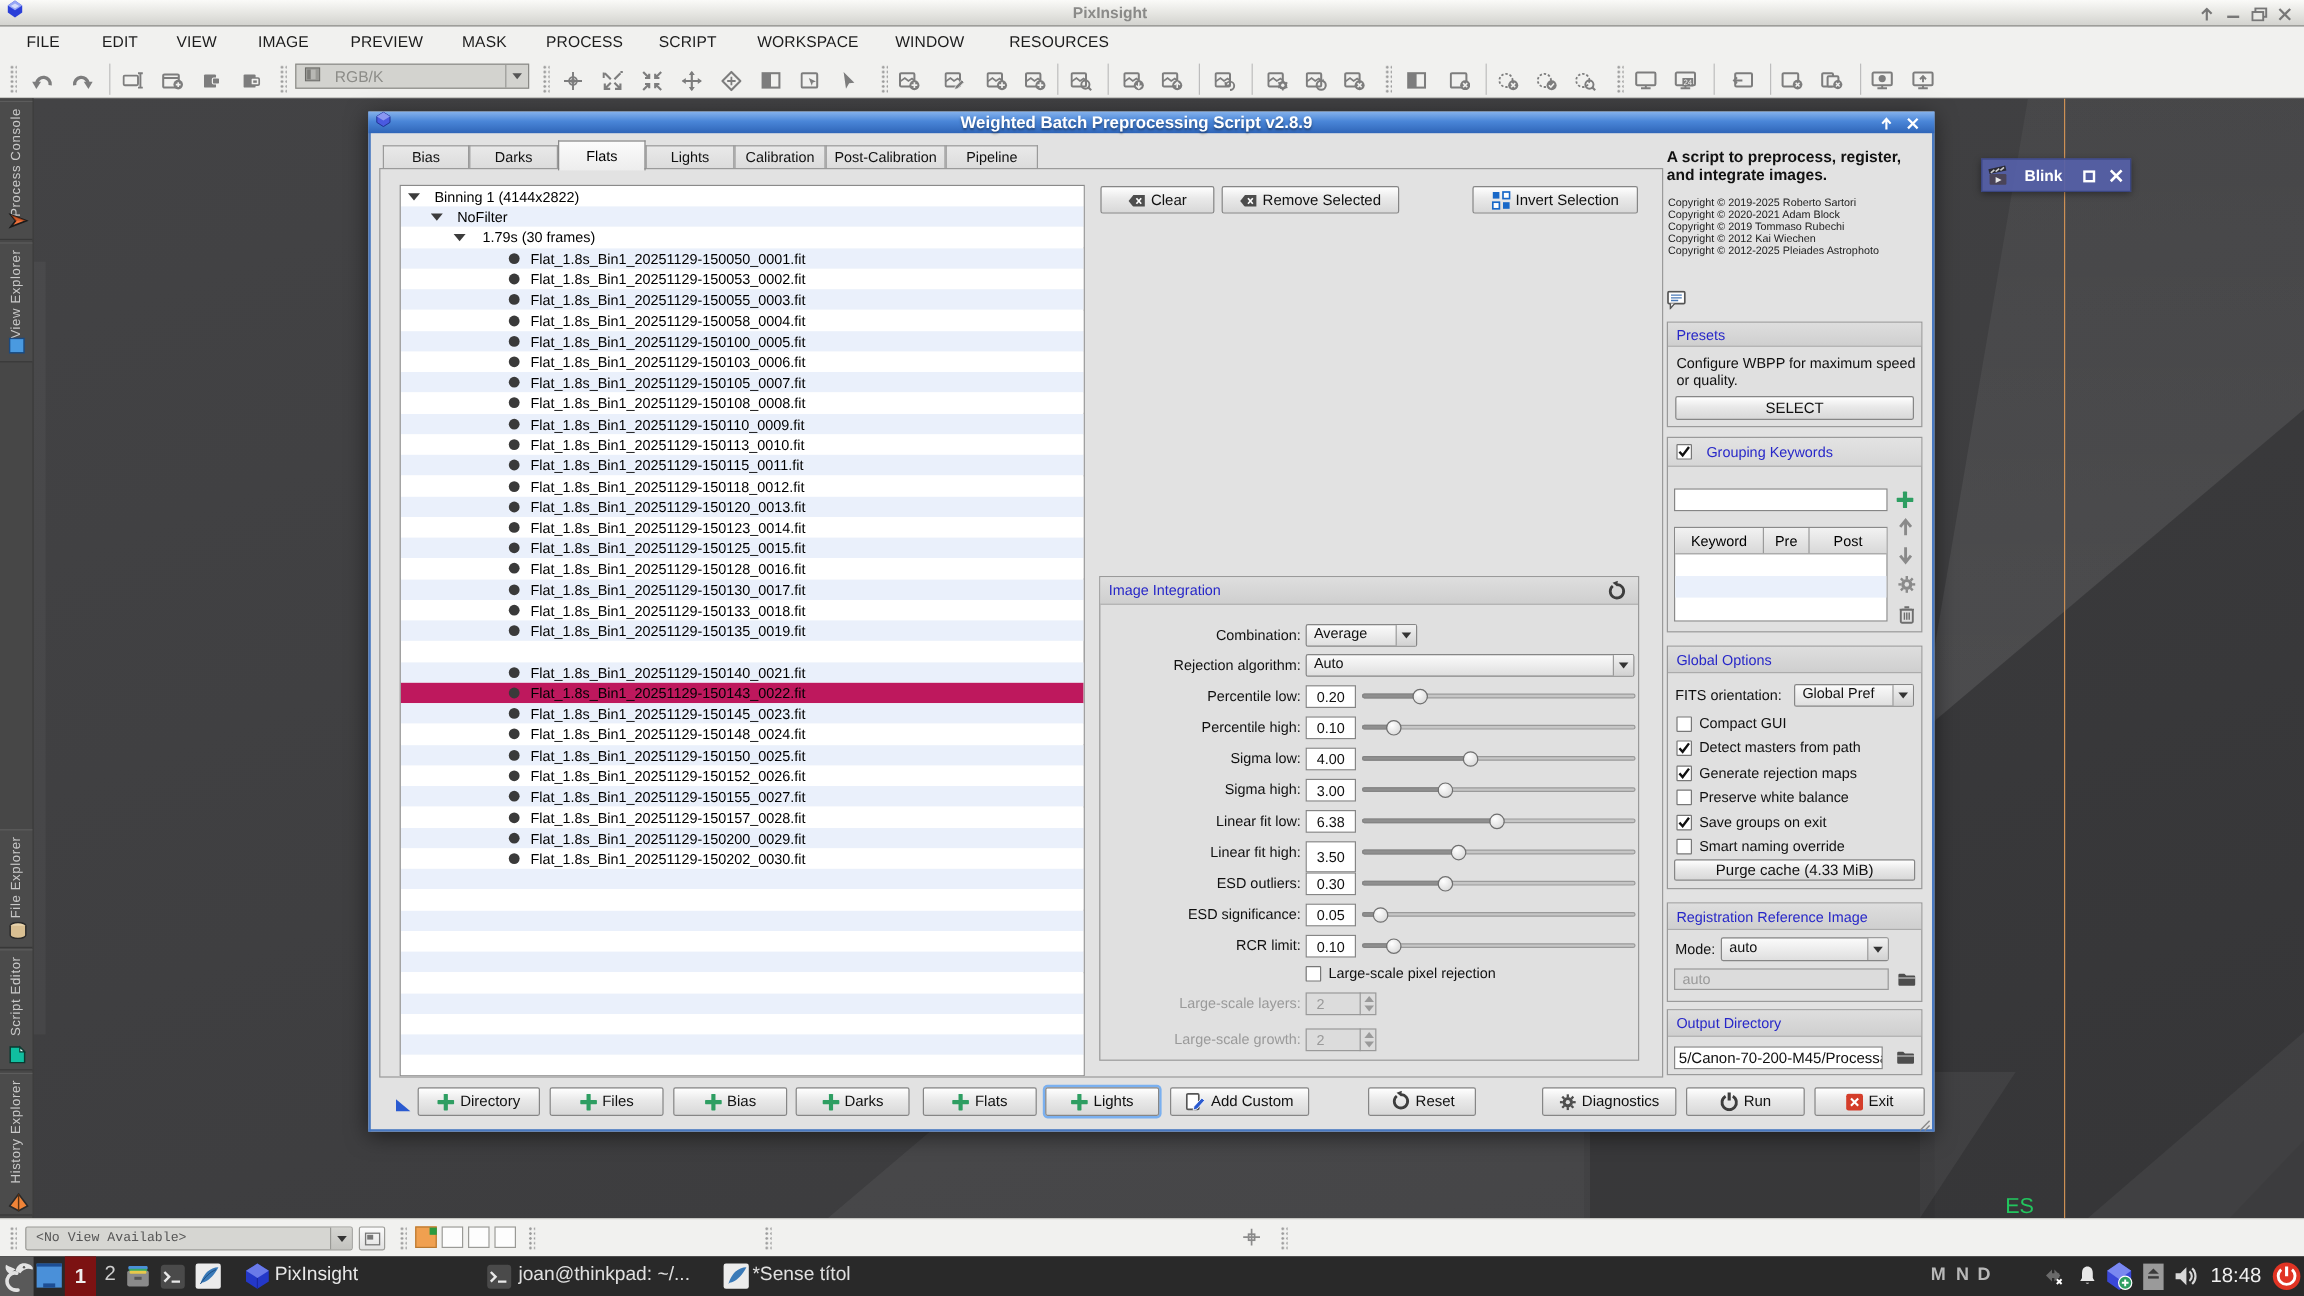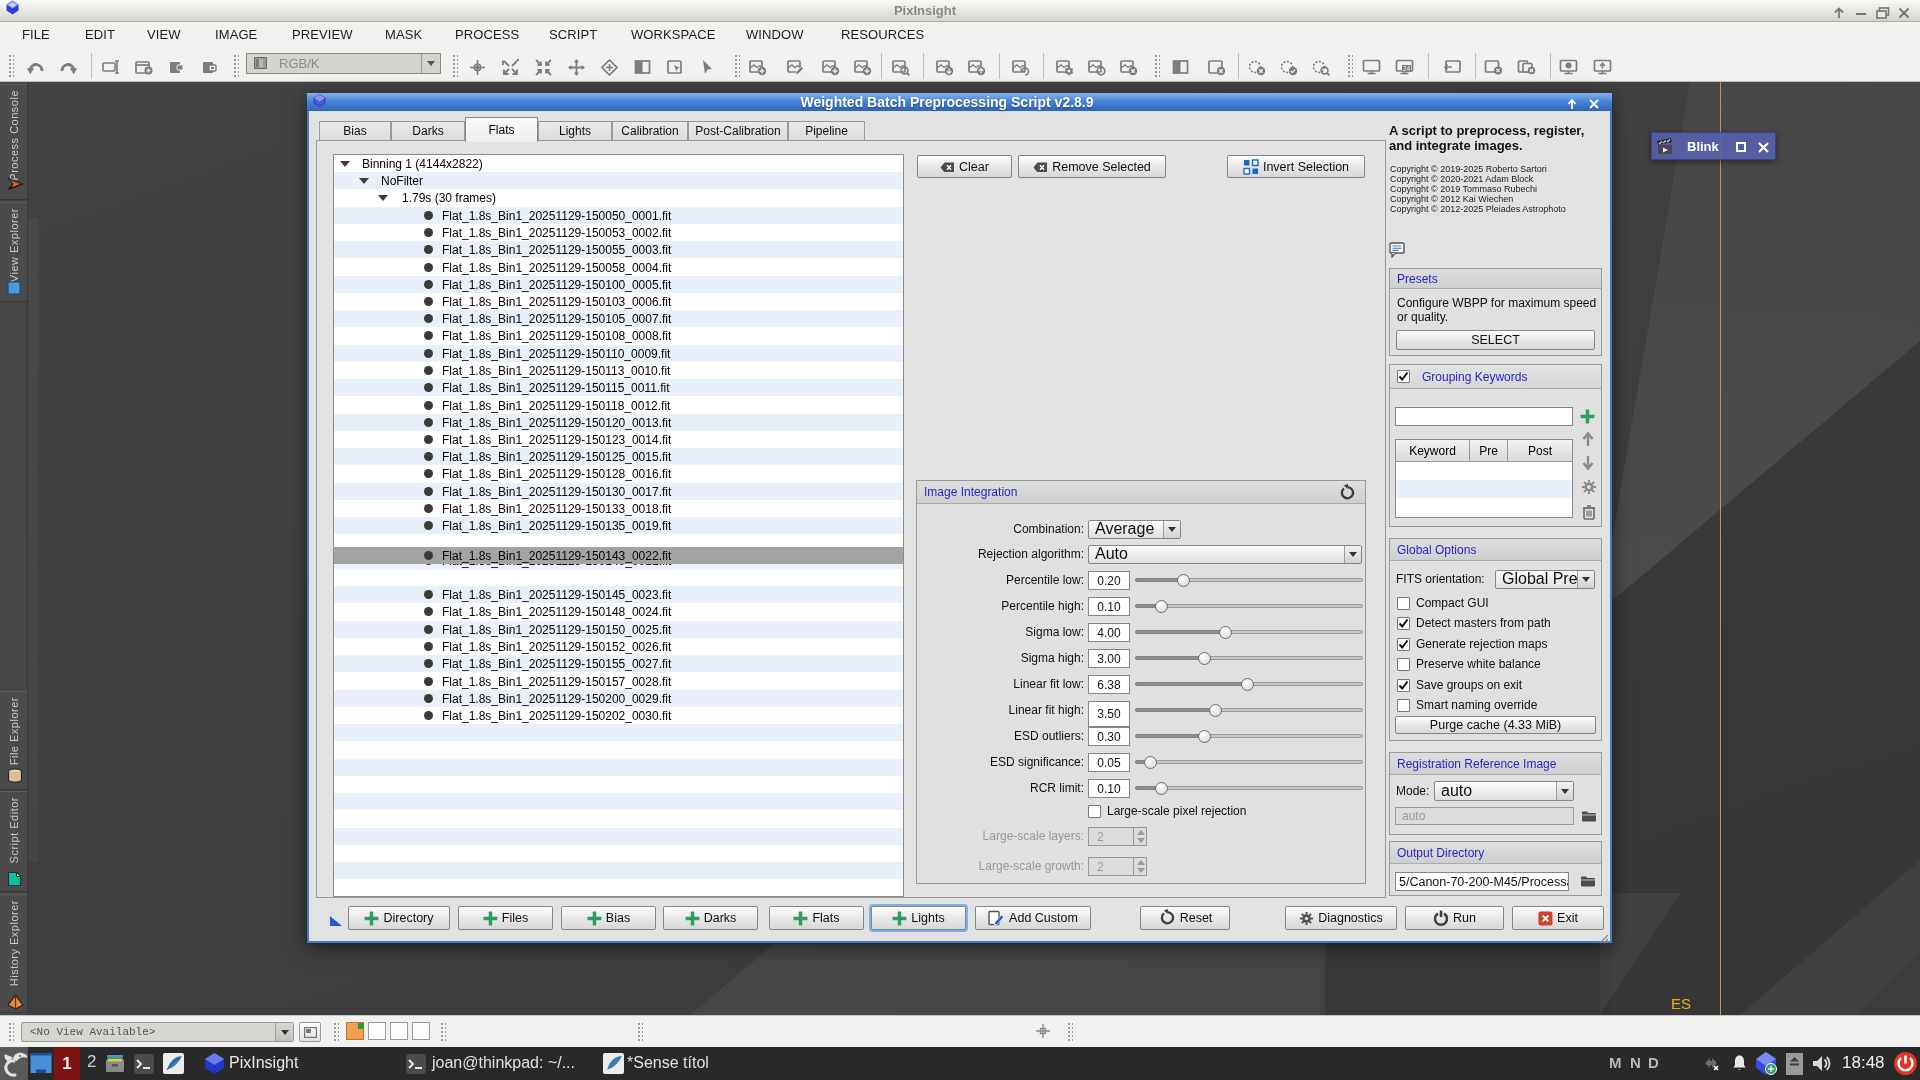--- a/index.html
+++ b/index.html
@@ -1,21 +1,21 @@
 <!DOCTYPE html>
 <html><head><meta charset="utf-8"><style>
 *{margin:0;padding:0;box-sizing:border-box}
 html,body{width:1920px;height:1080px;overflow:hidden}
 body{font-family:"Liberation Sans",sans-serif;background:#3d3d3f;position:relative}
 .abs{position:absolute}
 .btn{position:absolute;background:linear-gradient(#ffffff,#e9e9e9 45%,#d8d8d8);border:1px solid #868686;border-radius:2px;
  display:flex;align-items:center;justify-content:center;font-size:12.5px;color:#101010;gap:4px}
 .panel{position:absolute;border:1px solid #9a9a9a;background:#e0e0e0}
 .ptitle{position:absolute;left:0;right:0;top:0;background:linear-gradient(#dedede,#cfcfcf);border-bottom:1px solid #ababab;color:#2727c8;font-size:12px;display:flex;align-items:center;padding-left:7px}
-.ddl{position:absolute;background:linear-gradient(#fbfbfb,#dfdfdf);border:1px solid #868686;border-radius:2px;display:flex;align-items:flex-end;font-size:16px;color:#101010}
+.ddl{position:absolute;background:linear-gradient(#fbfbfb,#dfdfdf);border:1px solid #868686;border-radius:2px;display:flex;align-items:flex-start;font-size:12px;color:#101010}
 .ddl .tx{flex:1;padding-left:6px;white-space:nowrap;overflow:hidden}
 .ddl .ar{width:17px;align-self:stretch;border-left:1px solid #9a9a9a;display:flex;align-items:center;justify-content:center;background:linear-gradient(#f2f2f2,#d2d2d2)}
 .car{width:0;height:0;border-left:4px solid transparent;border-right:4px solid transparent;border-top:5px solid #333}
 .edit{position:absolute;background:#fff;border:1px solid #868686;font-size:12px;color:#101010;display:flex;align-items:center;justify-content:center}
 .cb{position:absolute;width:13px;height:13px;background:#fff;border:1px solid #777;border-radius:1px}
 .lbl{position:absolute;font-size:12px;color:#101010;white-space:nowrap}
 .rlbl{position:absolute;font-size:12px;color:#101010;white-space:nowrap;text-align:right}
 .trk{position:absolute;height:4px;background:#c6c6c6;border:1px solid #9a9a9a;border-radius:2px}
 .trkf{position:absolute;height:4px;background:#8f8f8f;border:1px solid #848484;border-radius:2px}
 .knob{position:absolute;width:13px;height:13px;border-radius:50%;background:radial-gradient(circle at 35% 30%,#ffffff,#d2d2d2);border:1px solid #6f6f6f}
@@ -521,21 +521,21 @@
       <div class="fitx" style="left:108px;top:2px">Flat_1.8s_Bin1_20251129-150133_0018.fit</div>
     </div>
 <div class="trow" style="top:362px;background:#eaf0fb">
       <div class="abs" style="left:90px;top:4px;width:9px;height:9px;border-radius:50%;background:#3a3a3a"></div>
       <div class="fitx" style="left:108px;top:2px">Flat_1.8s_Bin1_20251129-150135_0019.fit</div>
     </div>
 <div class="trow" style="top:397px;background:#eaf0fb">
       <div class="abs" style="left:90px;top:4px;width:9px;height:9px;border-radius:50%;background:#3a3a3a"></div>
       <div class="fitx" style="left:108px;top:2px">Flat_1.8s_Bin1_20251129-150140_0021.fit</div>
     </div>
-<div class="trow" style="top:392px;background:#a3a3a3">
+<div class="trow" style="top:414px;background:#be185d">
       <div class="abs" style="left:90px;top:4px;width:9px;height:9px;border-radius:50%;background:#3a3a3a"></div>
       <div class="fitx" style="left:108px;top:2px">Flat_1.8s_Bin1_20251129-150143_0022.fit</div>
     </div>
 <div class="trow" style="top:431px;background:#eaf0fb">
       <div class="abs" style="left:90px;top:4px;width:9px;height:9px;border-radius:50%;background:#3a3a3a"></div>
       <div class="fitx" style="left:108px;top:2px">Flat_1.8s_Bin1_20251129-150145_0023.fit</div>
     </div>
 <div class="trow" style="top:448px;background:#ffffff">
       <div class="abs" style="left:90px;top:4px;width:9px;height:9px;border-radius:50%;background:#3a3a3a"></div>
       <div class="fitx" style="left:108px;top:2px">Flat_1.8s_Bin1_20251129-150148_0024.fit</div>
@@ -986,21 +986,21 @@
     </svg></div>
 <div class="abs" style="left:432px;top:1054px;font-size:16px;color:#e0e0e0">joan@thinkpad: ~/...</div>
 <div class="abs" style="left:602px;top:1052px"><svg width="23" height="23" viewBox="0 0 23 23" style="">
       <rect x="1" y="1" width="21" height="21" rx="2" fill="#ececec"></rect>
       <path d="M5 18 C8 8 14 4 20 4 C17 10 12 16 6 17 z" fill="#3a7ab8"></path>
     </svg></div>
 <div class="abs" style="left:627px;top:1054px;font-size:16px;color:#e0e0e0">*Sense títol</div>
 <div class="abs" style="left:1609px;top:1054px;font-size:15px;font-weight:bold;color:#b8b8b8;letter-spacing:0px">M</div>
 <div class="abs" style="left:1630px;top:1054px;font-size:15px;font-weight:bold;color:#b8b8b8">N</div>
 <div class="abs" style="left:1648px;top:1054px;font-size:15px;font-weight:bold;color:#b8b8b8">D</div>
-<div class="abs" style="left:1671px;top:995px;font-size:15px;color:#eab308">ES</div>
+<div class="abs" style="left:1671px;top:995px;font-size:18px;color:#22c55e">ES</div>
 <div class="abs" style="left:1702px;top:1055px"><svg width="18" height="18" viewBox="0 0 18 18" style="">
       <path d="M3 6 L9 6 L9 3 L14 8 L9 13 L9 10 L3 10 z" fill="#6a6a6a" transform="rotate(180 8.5 8)"></path>
       <path d="M4 4 L12 12" stroke="#6a6a6a" stroke-width="0"></path>
       <path d="M10 3 L15 8 L10 13" fill="#6a6a6a"></path>
       <path d="M12 11 l4 4 M16 11 l-4 4" stroke="#fff" stroke-width="1.6"></path>
     </svg></div>
 <div class="abs" style="left:1731px;top:1054px"><svg width="17" height="18" viewBox="0 0 17 18" style="">
       <path d="M8.5 1.5 C5.5 1.5 4 4 4 7 L4 11 L2.5 13.5 L14.5 13.5 L13 11 L13 7 C13 4 11.5 1.5 8.5 1.5 z" fill="#e8e8e8"></path>
       <path d="M7 15 a1.8 1.8 0 0 0 3 0" fill="#e8e8e8"></path>
     </svg></div>

